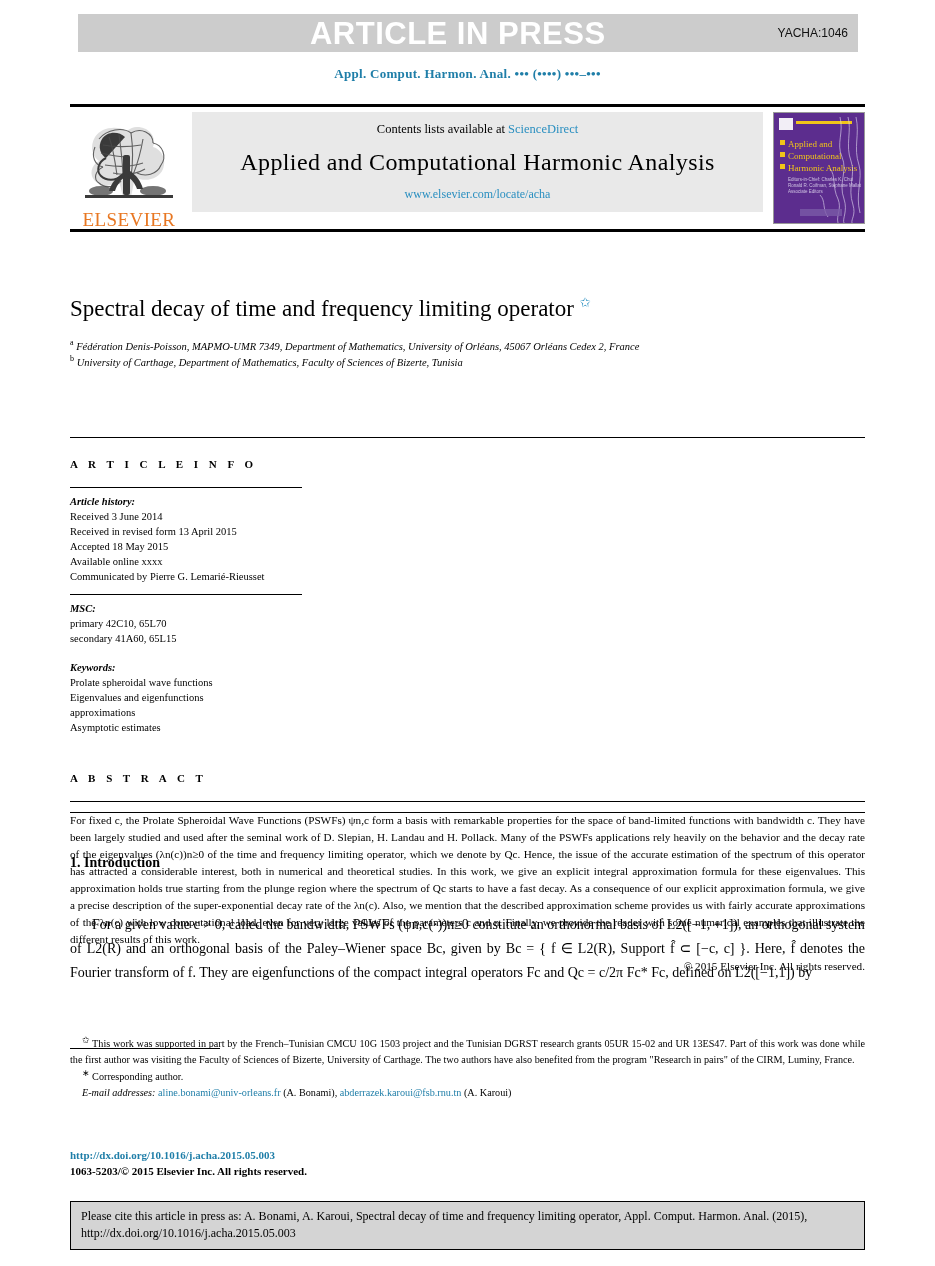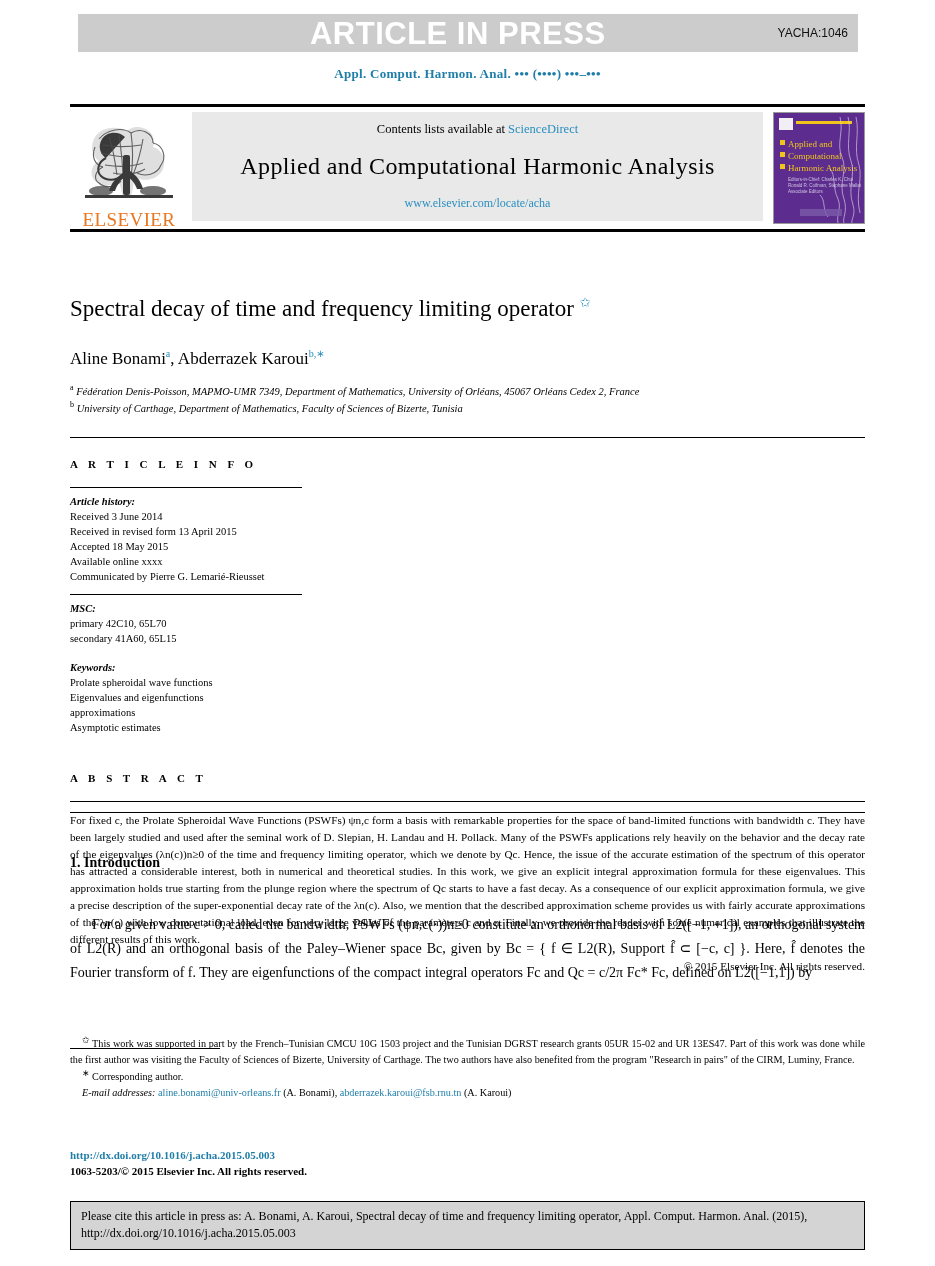--- a/index.html
+++ b/index.html
@@ -89,21 +89,21 @@
     font-family: "Liberation Serif", serif;
     font-size: 19px;
     letter-spacing: 0.4px;
     color: #E87722;
     line-height: 1;
     margin-top: 1px;
   }
   .masthead-center {
     flex: 1;
     background: #e9e9e9;
-    margin: 5px 4px 8px 4px;
+    margin: 5px 4px 17px 4px;
     display: flex;
     flex-direction: column;
     align-items: center;
     justify-content: space-between;
     padding: 10px 0 10px 0;
     box-sizing: border-box;
   }
   .contents-line {
     font-size: 12.5px;
     font-family: "Liberation Serif", serif;
@@ -375,23 +375,20 @@
     </div>
   </div>
   <div class="rule-thick-bottom"></div>
 </div>
 
 <div class="title-block">
   <div class="paper-title">
     <span>Spectral decay of time and frequency limiting operator</span>
     <span class="title-star">✩</span>
   </div>
-  <div class="authors">
-    Aline Bonami<sup class="aff-mark">a</sup>, Abderrazek Karoui<sup class="aff-mark">b,∗</sup>
-  </div>
   <div class="affils">
     <div><sup>a</sup> <span>Fédération Denis-Poisson, MAPMO-UMR 7349, Department of Mathematics, University of Orléans, 45067 Orléans Cedex 2, France</span></div>
     <div><sup>b</sup> <span>University of Carthage, Department of Mathematics, Faculty of Sciences of Bizerte, Tunisia</span></div>
   </div>
 </div>
 
 <div class="rule-mid"></div>
 
 <div class="info-abstract">
 

